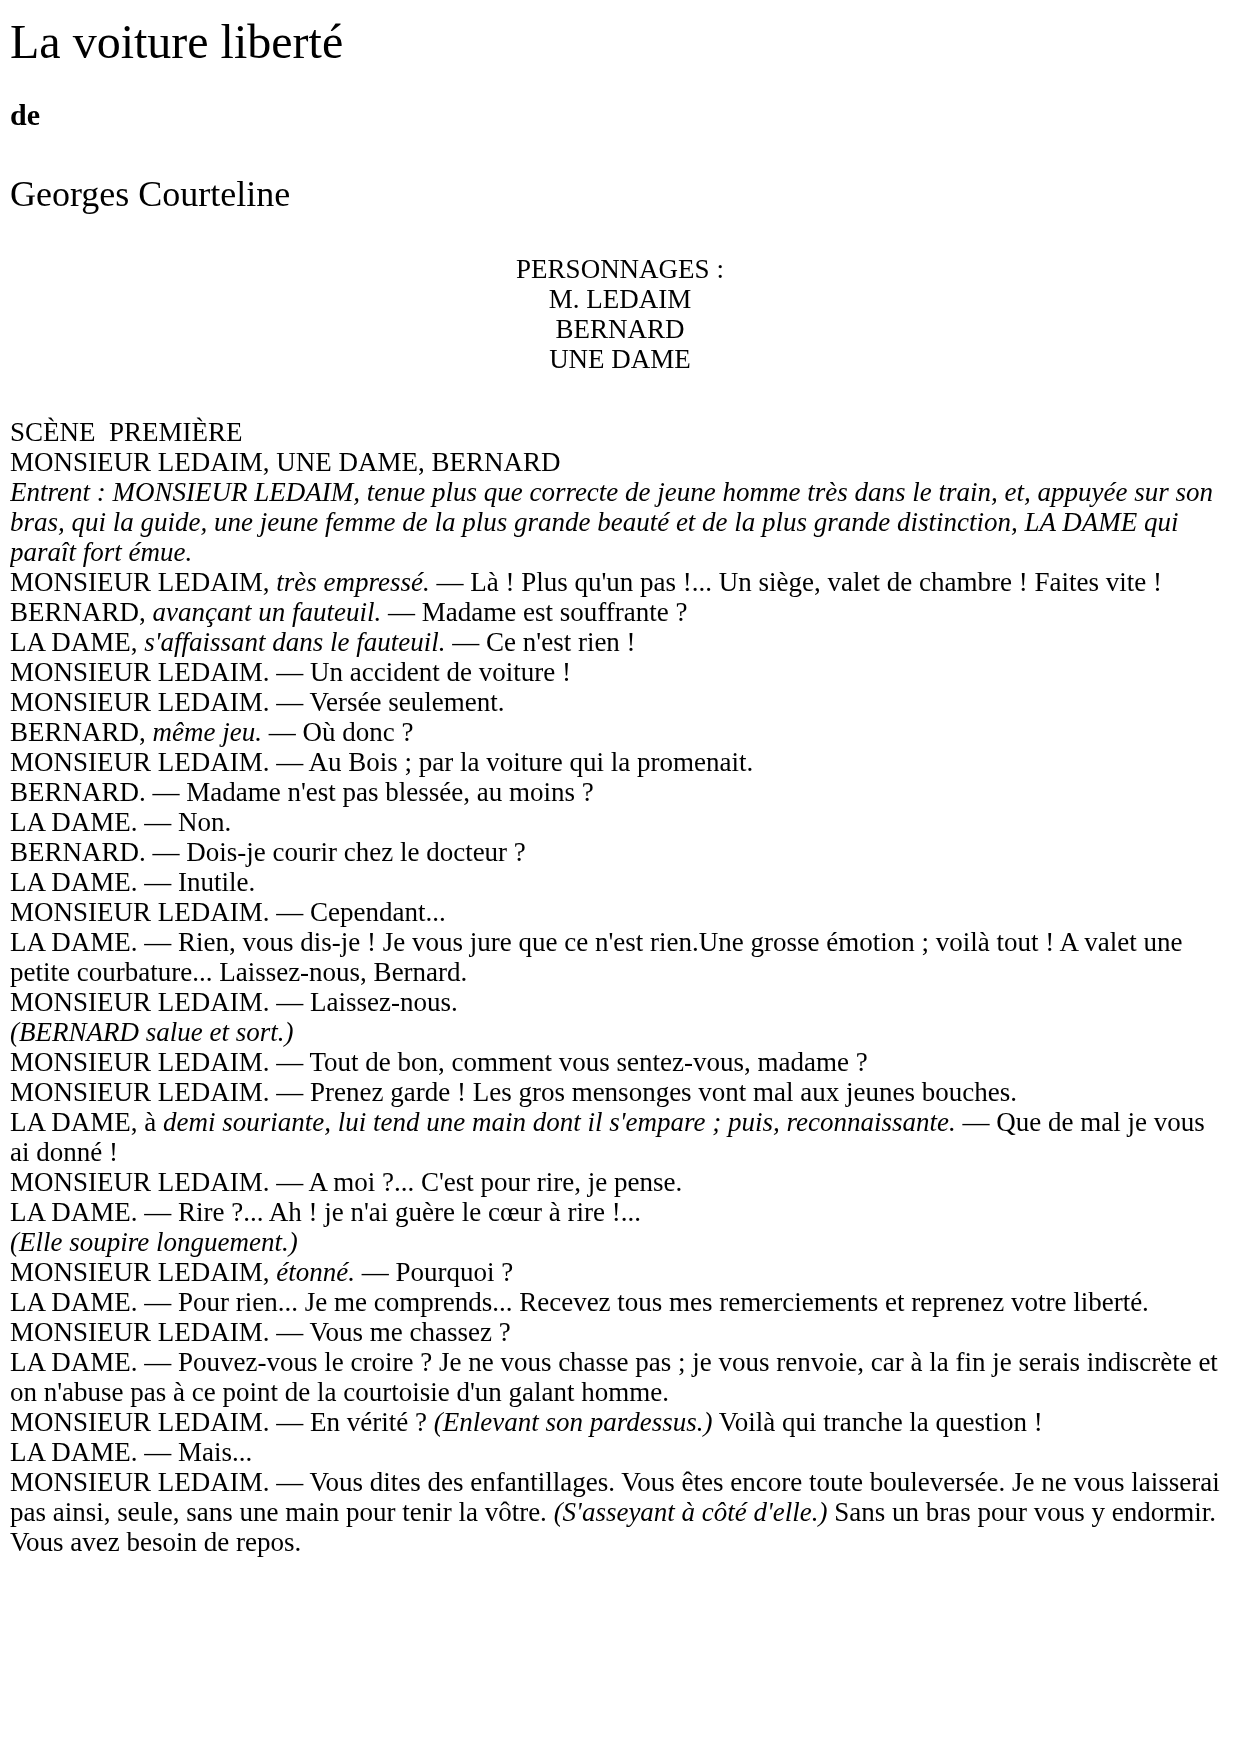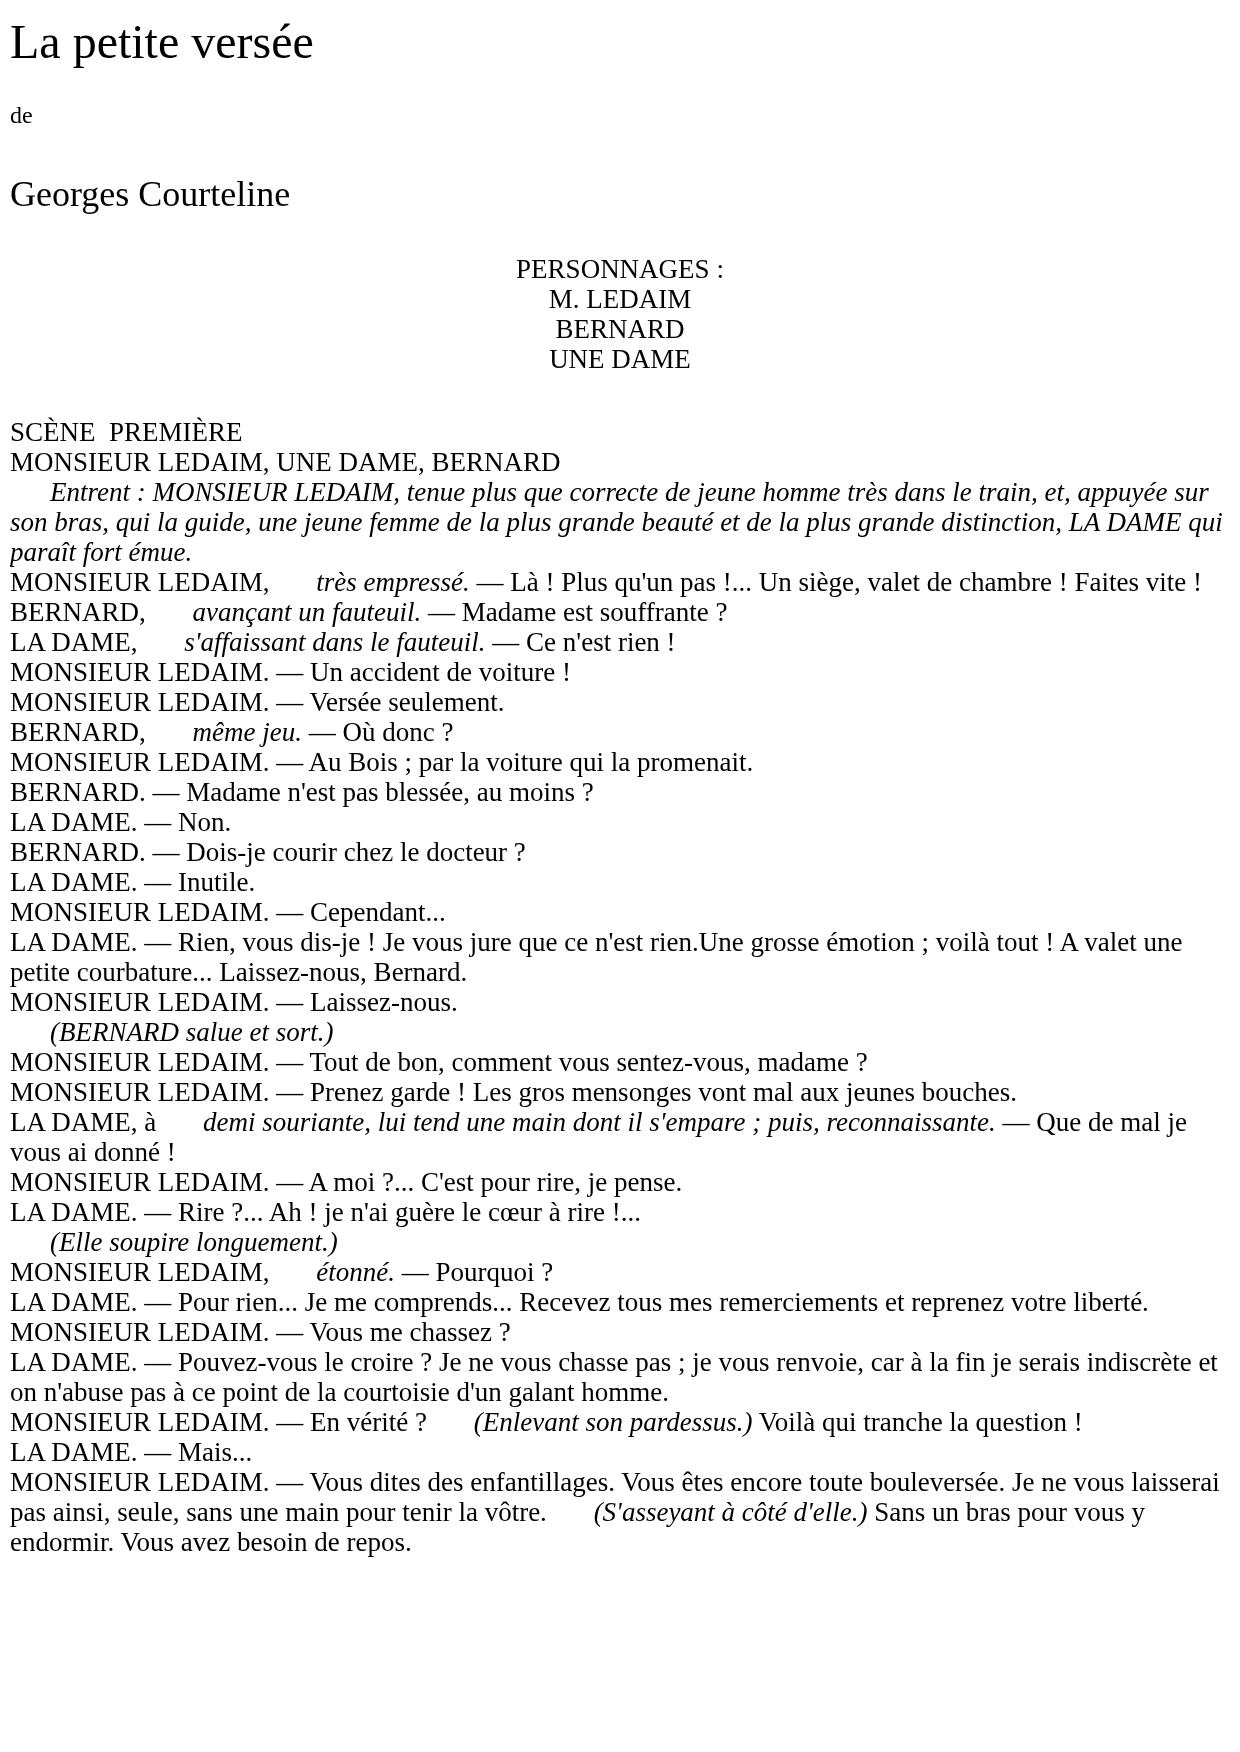--- a/index.html
+++ b/index.html
@@ -13,42 +13,43 @@
     line-height: 30px;
     width: 1220px;
   }
   h1 {
     font-weight: 400;
     font-size: 48px;
     line-height: 1.12;
     margin: 5px 0 0 0;
   }
   .de {
-    font-size: 24px;
+    font-size: 30px;
     line-height: 24px;
     margin: 34px 0 0 0;
+    font-weight: bold;
   }
   h2 {
     font-weight: 400;
     font-size: 36px;
     line-height: 1.1;
     margin: 48px 0 0 0;
   }
   .personnages { margin-top: 40px; text-align: center; }
   .scene { margin-top: 43px; }
   .scene-title { white-space: pre-wrap; }
   .plain-line, .script-line { margin: 0; }
-  .seg-italic { font-style: italic; margin-left: 40px; }
+  .seg-italic { font-style: italic; }
 </style>
 </head>
 <body>
 
 <div>
 
-  <h1>La petite versée</h1>
+  <h1>La voiture liberté</h1>
 
   <p class="de">de</p>
 
   <h2>Georges Courteline</h2>
 
   <div class="personnages">
     <div class="plain-line">PERSONNAGES :</div>
     <div id="personnages-list">
         <div class="plain-line">M. LEDAIM</div>
         <div class="plain-line">BERNARD</div>

